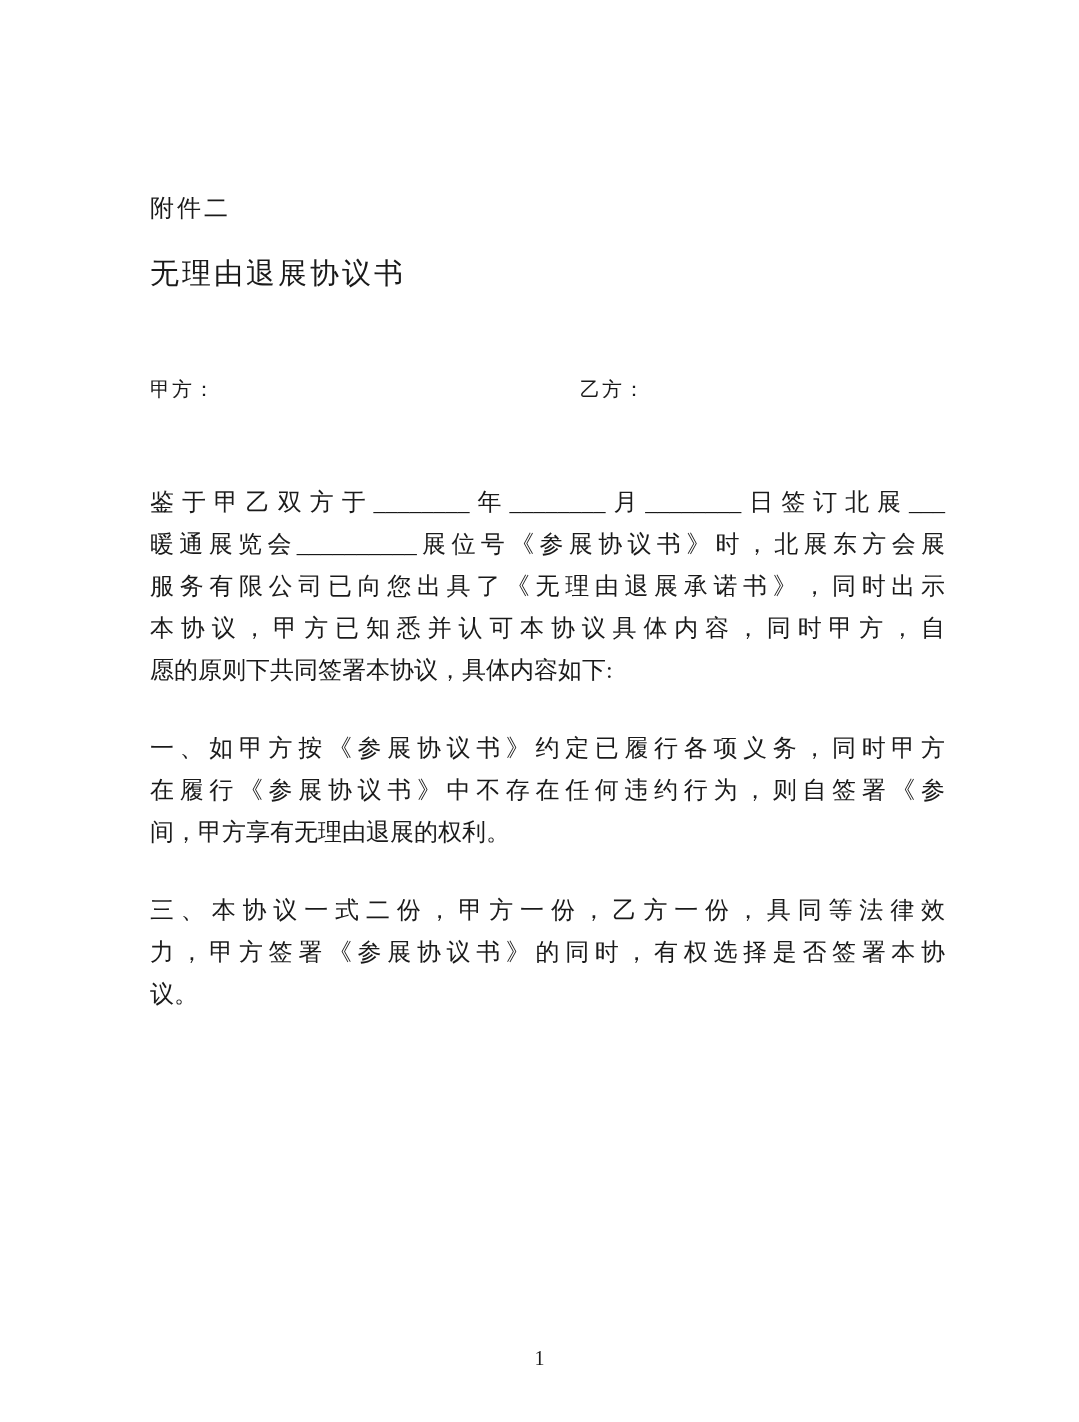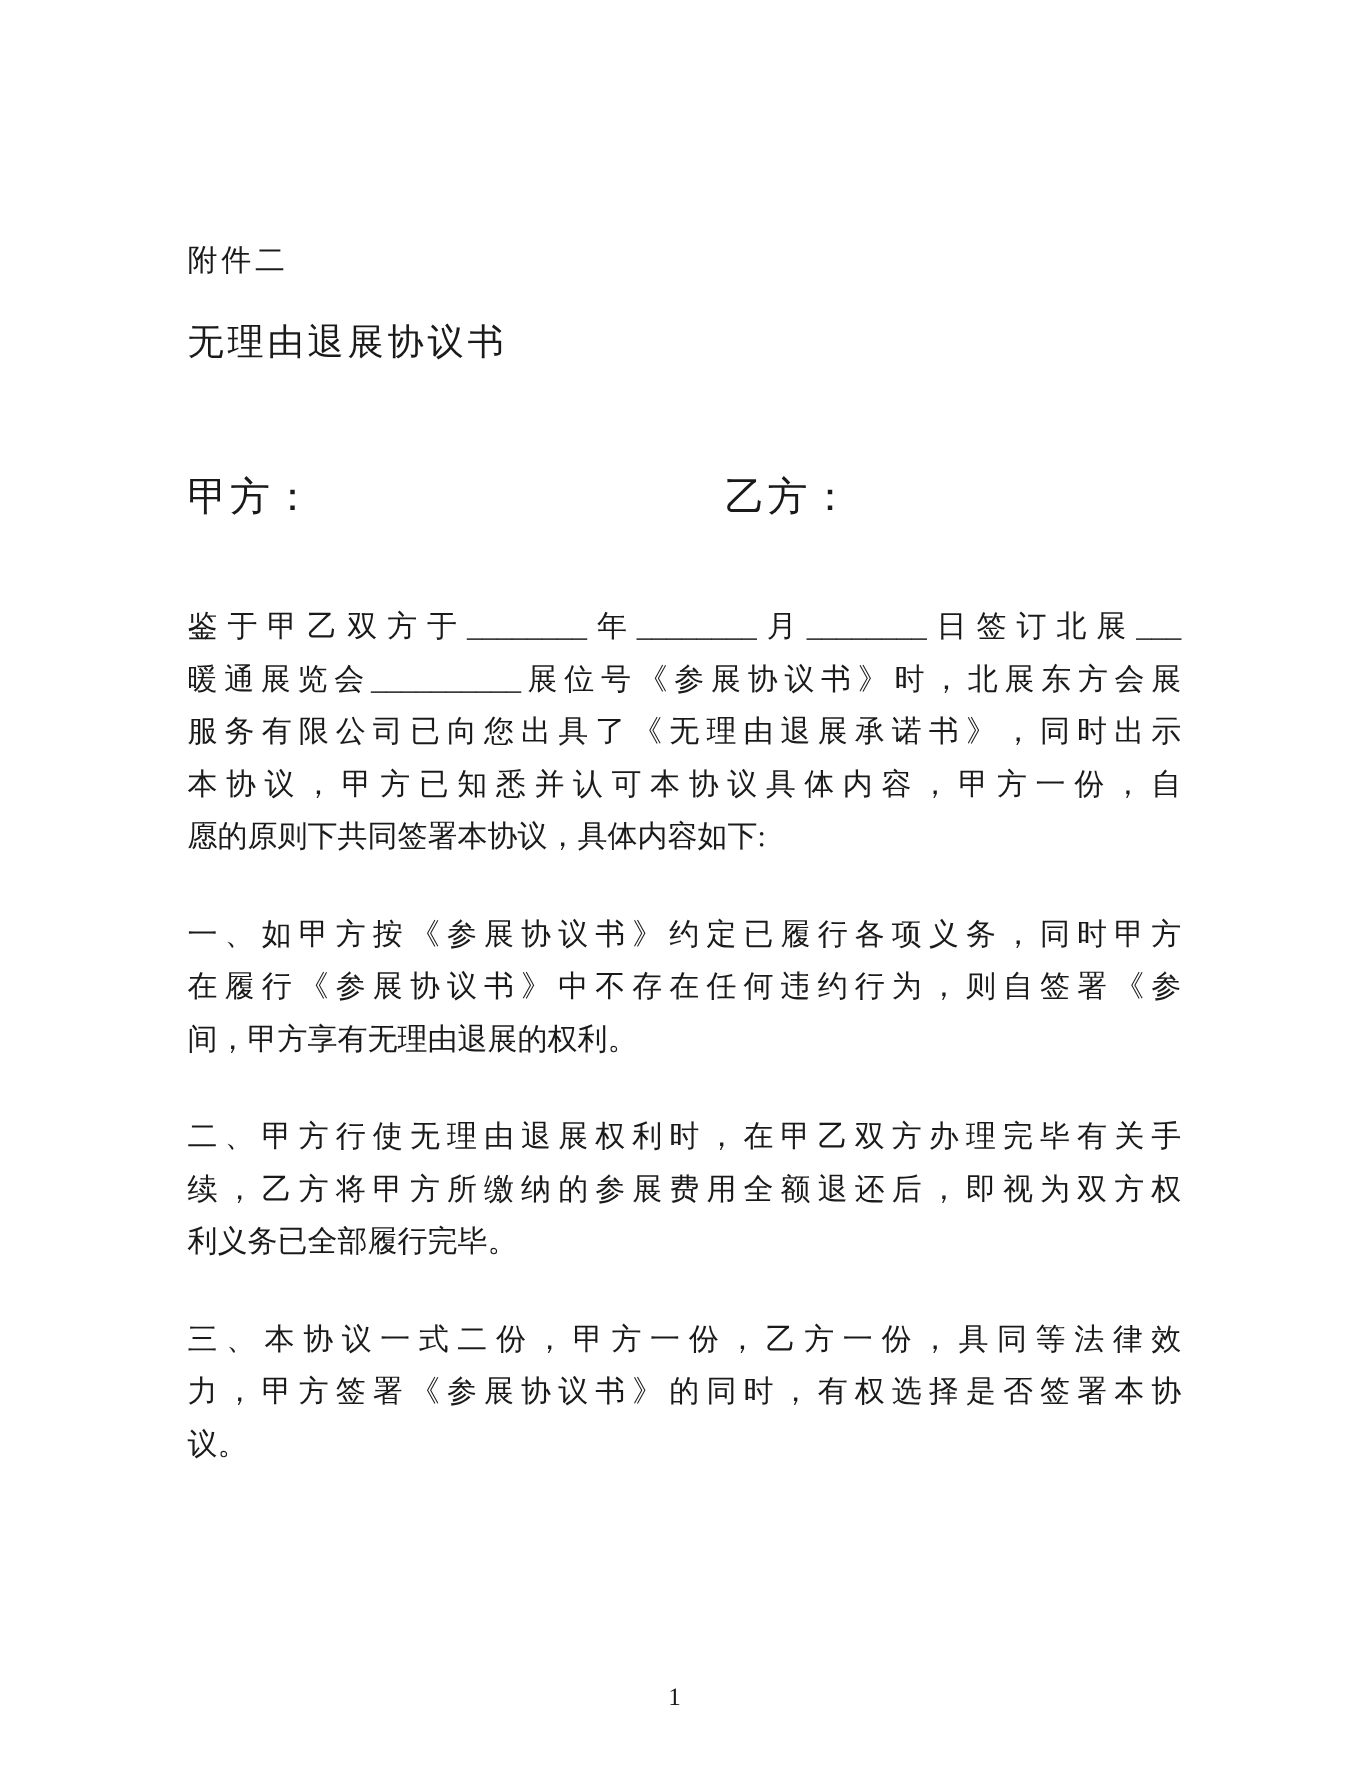--- a/index.html
+++ b/index.html
@@ -25,21 +25,21 @@
     left: 150px;
     top: 254px;
     width: 795px;
     font-size: 29px;
     letter-spacing: 3px;
     white-space: nowrap;
   }
   .party-label {
     position: absolute;
     top: 376px;
-    font-size: 32px;
+    font-size: 20px;
     letter-spacing: 2px;
     white-space: nowrap;
   }
   .party-a { left: 150px; }
   .party-b { left: 580px; }
   .body-block {
     position: absolute;
     left: 150px;
     top: 481px;
     width: 795px;
@@ -75,35 +75,30 @@
 
   <span class="party-label party-a">甲方：</span>
   <span class="party-label party-b">乙方：</span>
 
   <div class="body-block">
 
     <div class="para">
       <div class="line">鉴于甲乙双方于________年________月________日签订北展___</div>
       <div class="line">暖通展览会__________展位号《参展协议书》时，北展东方会展</div>
       <div class="line">服务有限公司已向您出具了《无理由退展承诺书》，同时出示</div>
-      <div class="line">本协议，甲方已知悉并认可本协议具体内容，甲方一份，自</div>
+      <div class="line">本协议，甲方已知悉并认可本协议具体内容，同时甲方，自</div>
       <div class="line last">愿的原则下共同签署本协议，具体内容如下:</div>
     </div>
 
     <div class="para">
       <div class="line">一、如甲方按《参展协议书》约定已履行各项义务，同时甲方</div>
       <div class="line">在履行《参展协议书》中不存在任何违约行为，则自签署《参</div>
       <div class="line last">间，甲方享有无理由退展的权利。</div>
     </div>
 
-    <div class="para">
-      <div class="line">二、甲方行使无理由退展权利时，在甲乙双方办理完毕有关手</div>
-      <div class="line">续，乙方将甲方所缴纳的参展费用全额退还后，即视为双方权</div>
-      <div class="line last">利义务已全部履行完毕。</div>
-    </div>
 
     <div class="para">
       <div class="line">三、本协议一式二份，甲方一份，乙方一份，具同等法律效</div>
       <div class="line">力，甲方签署《参展协议书》的同时，有权选择是否签署本协</div>
       <div class="line last">议。</div>
     </div>
 
   </div>
 
   <div class="page-number">1</div>

